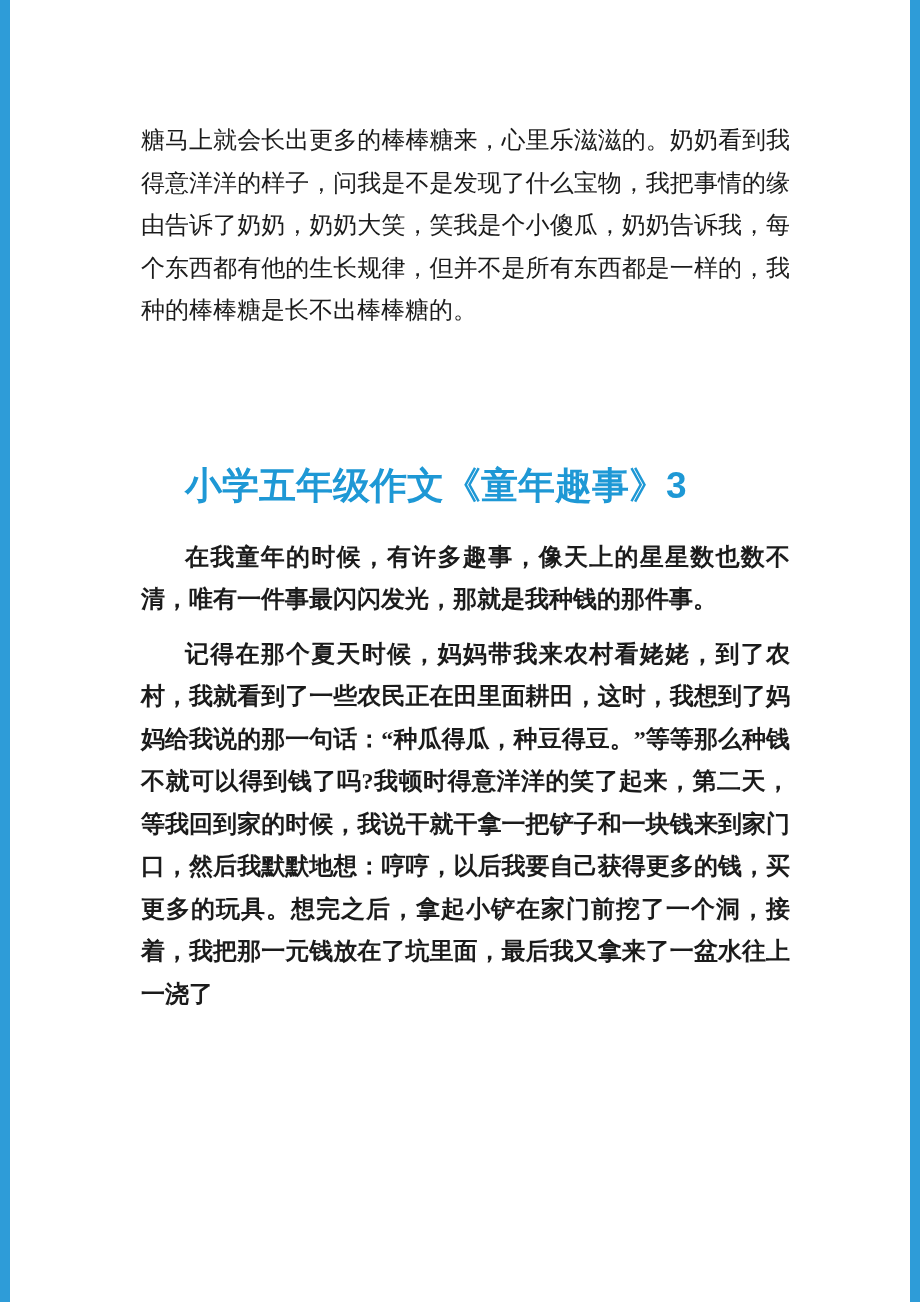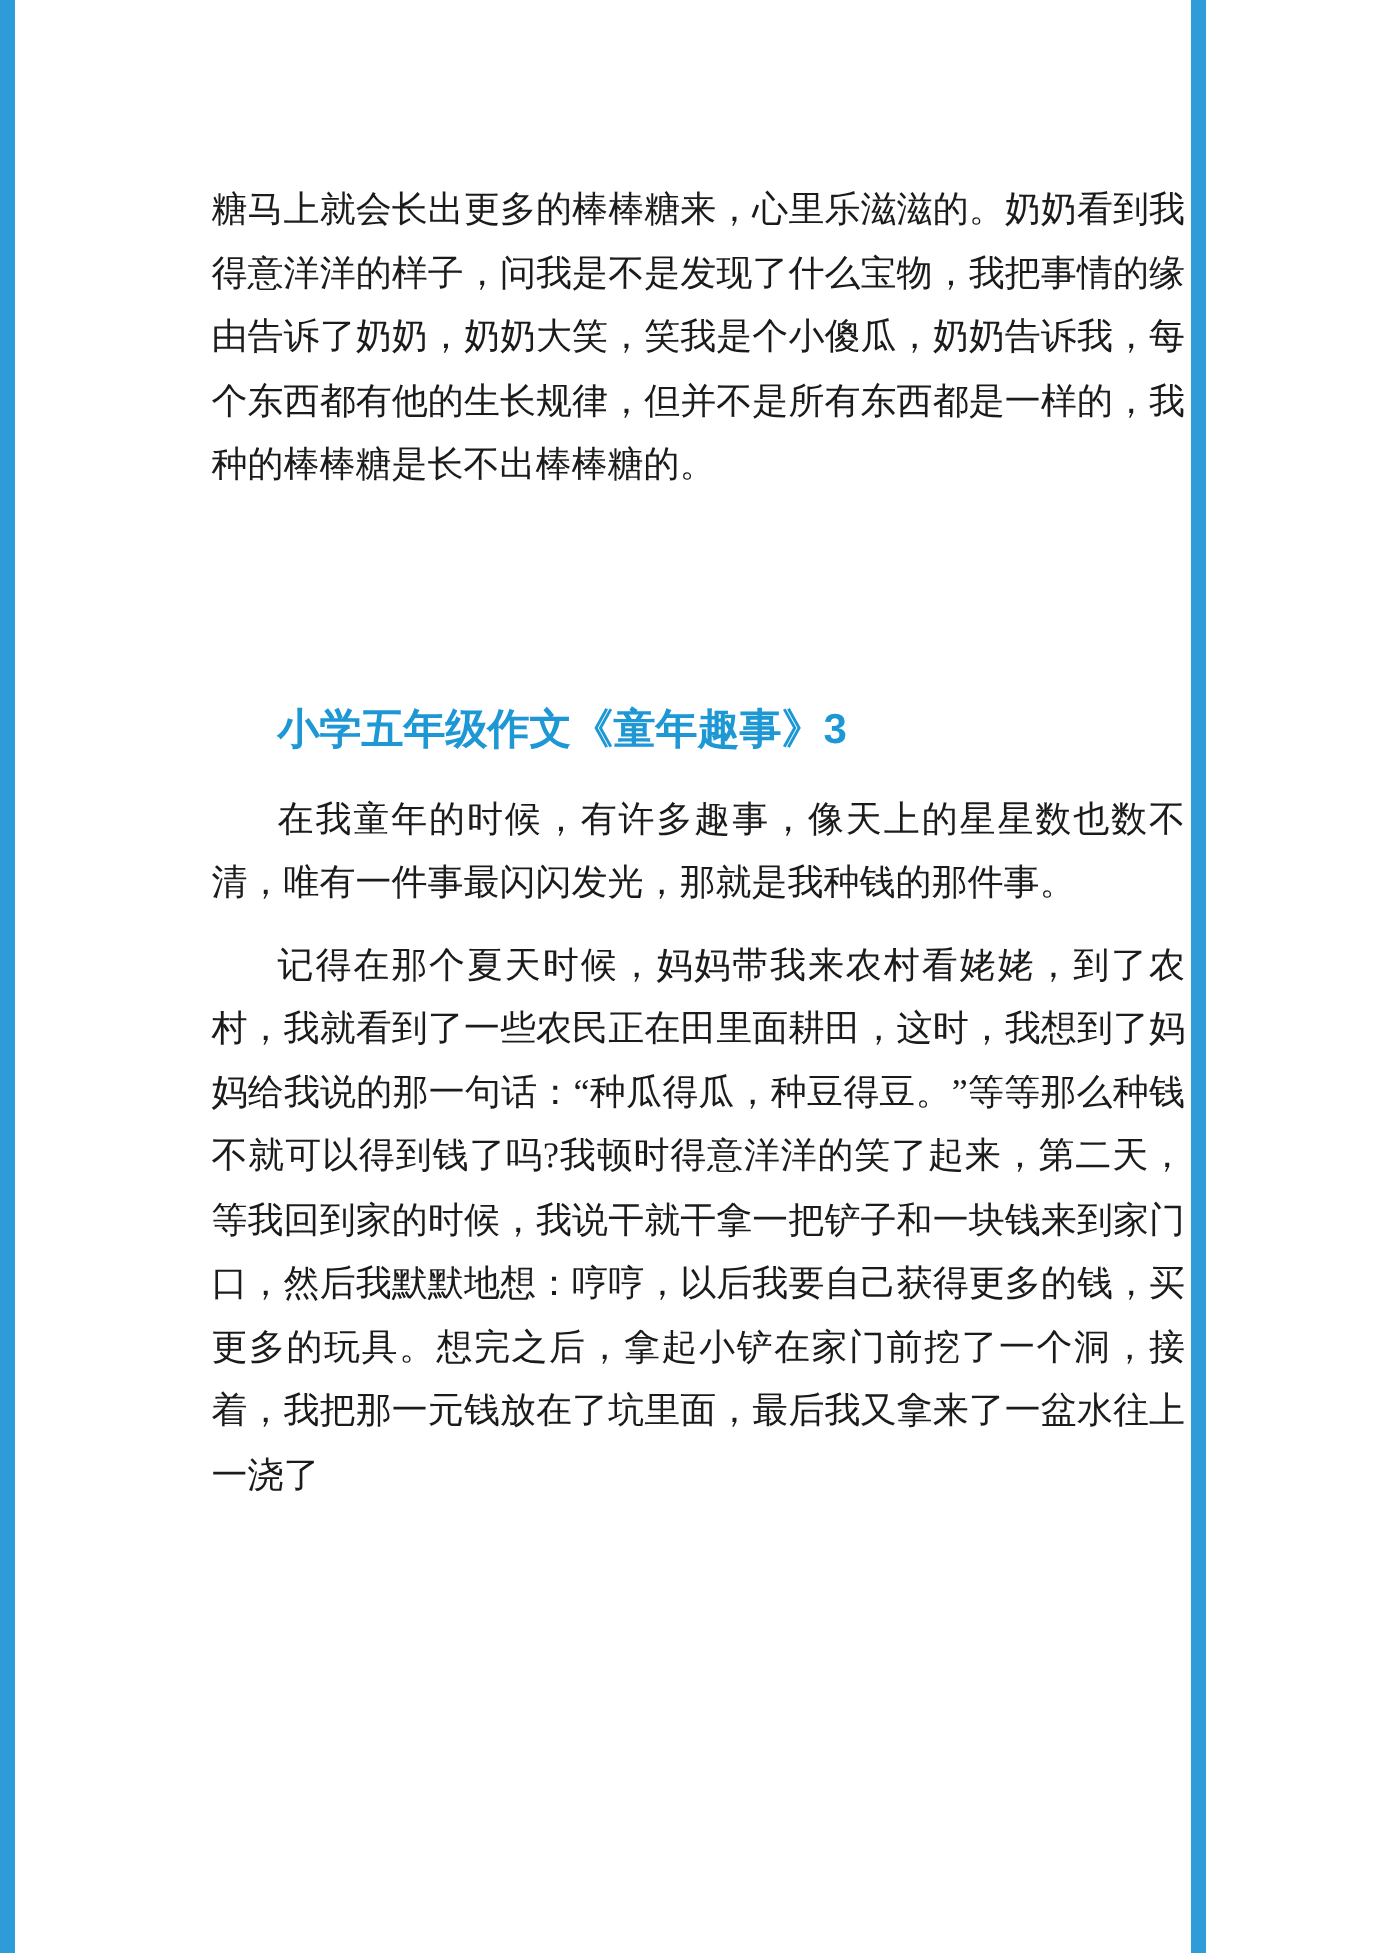--- a/index.html
+++ b/index.html
@@ -2,21 +2,21 @@
 <html lang="zh"><head>
 <meta charset="utf-8">
 <style>
   html, body {
     margin: 0;
     padding: 0;
     background: #ffffff;
   }
   .page {
     position: relative;
-    width: 804px;
+    width: 920px;
     height: 1302px;
     background: #ffffff;
     overflow: hidden;
   }
   .edge-bar {
     position: absolute;
     top: 0;
     bottom: 0;
     width: 10px;
     background: #2E9CD8;
@@ -33,29 +33,29 @@
     line-height: 42.5px;
     color: #1B1B1B;
     text-align: justify;
   }
   .para {
     margin: 0 0 12px 0;
   }
   .para.indent { text-indent: 44px; }
   .heading {
     font-family: "Liberation Sans", "DejaVu Sans", sans-serif;
-    font-size: 28px;
+    font-size: 37px;
     font-weight: 700;
     line-height: 40px;
     color: #1E98D5;
     text-indent: 44px;
-    margin: 134px 0 20px 0;
+    margin: 134px 0 30px 0;
     text-align: left;
   }
-  .para.after-heading { margin-top: 8px; }
+  .para.after-heading { margin-top: 8px; font-weight: bold; }
 </style>
 </head>
 <body>
 
 <div class="page">
   <div class="edge-bar left"></div>
   <div class="edge-bar right"></div>
 
   <div class="doc">
     <p class="para">糖马上就会长出更多的棒棒糖来，心里乐滋滋的。奶奶看到我得意洋洋的样子，问我是不是发现了什么宝物，我把事情的缘由告诉了奶奶，奶奶大笑，笑我是个小傻瓜，奶奶告诉我，每个东西都有他的生长规律，但并不是所有东西都是一样的，我种的棒棒糖是长不出棒棒糖的。</p>

